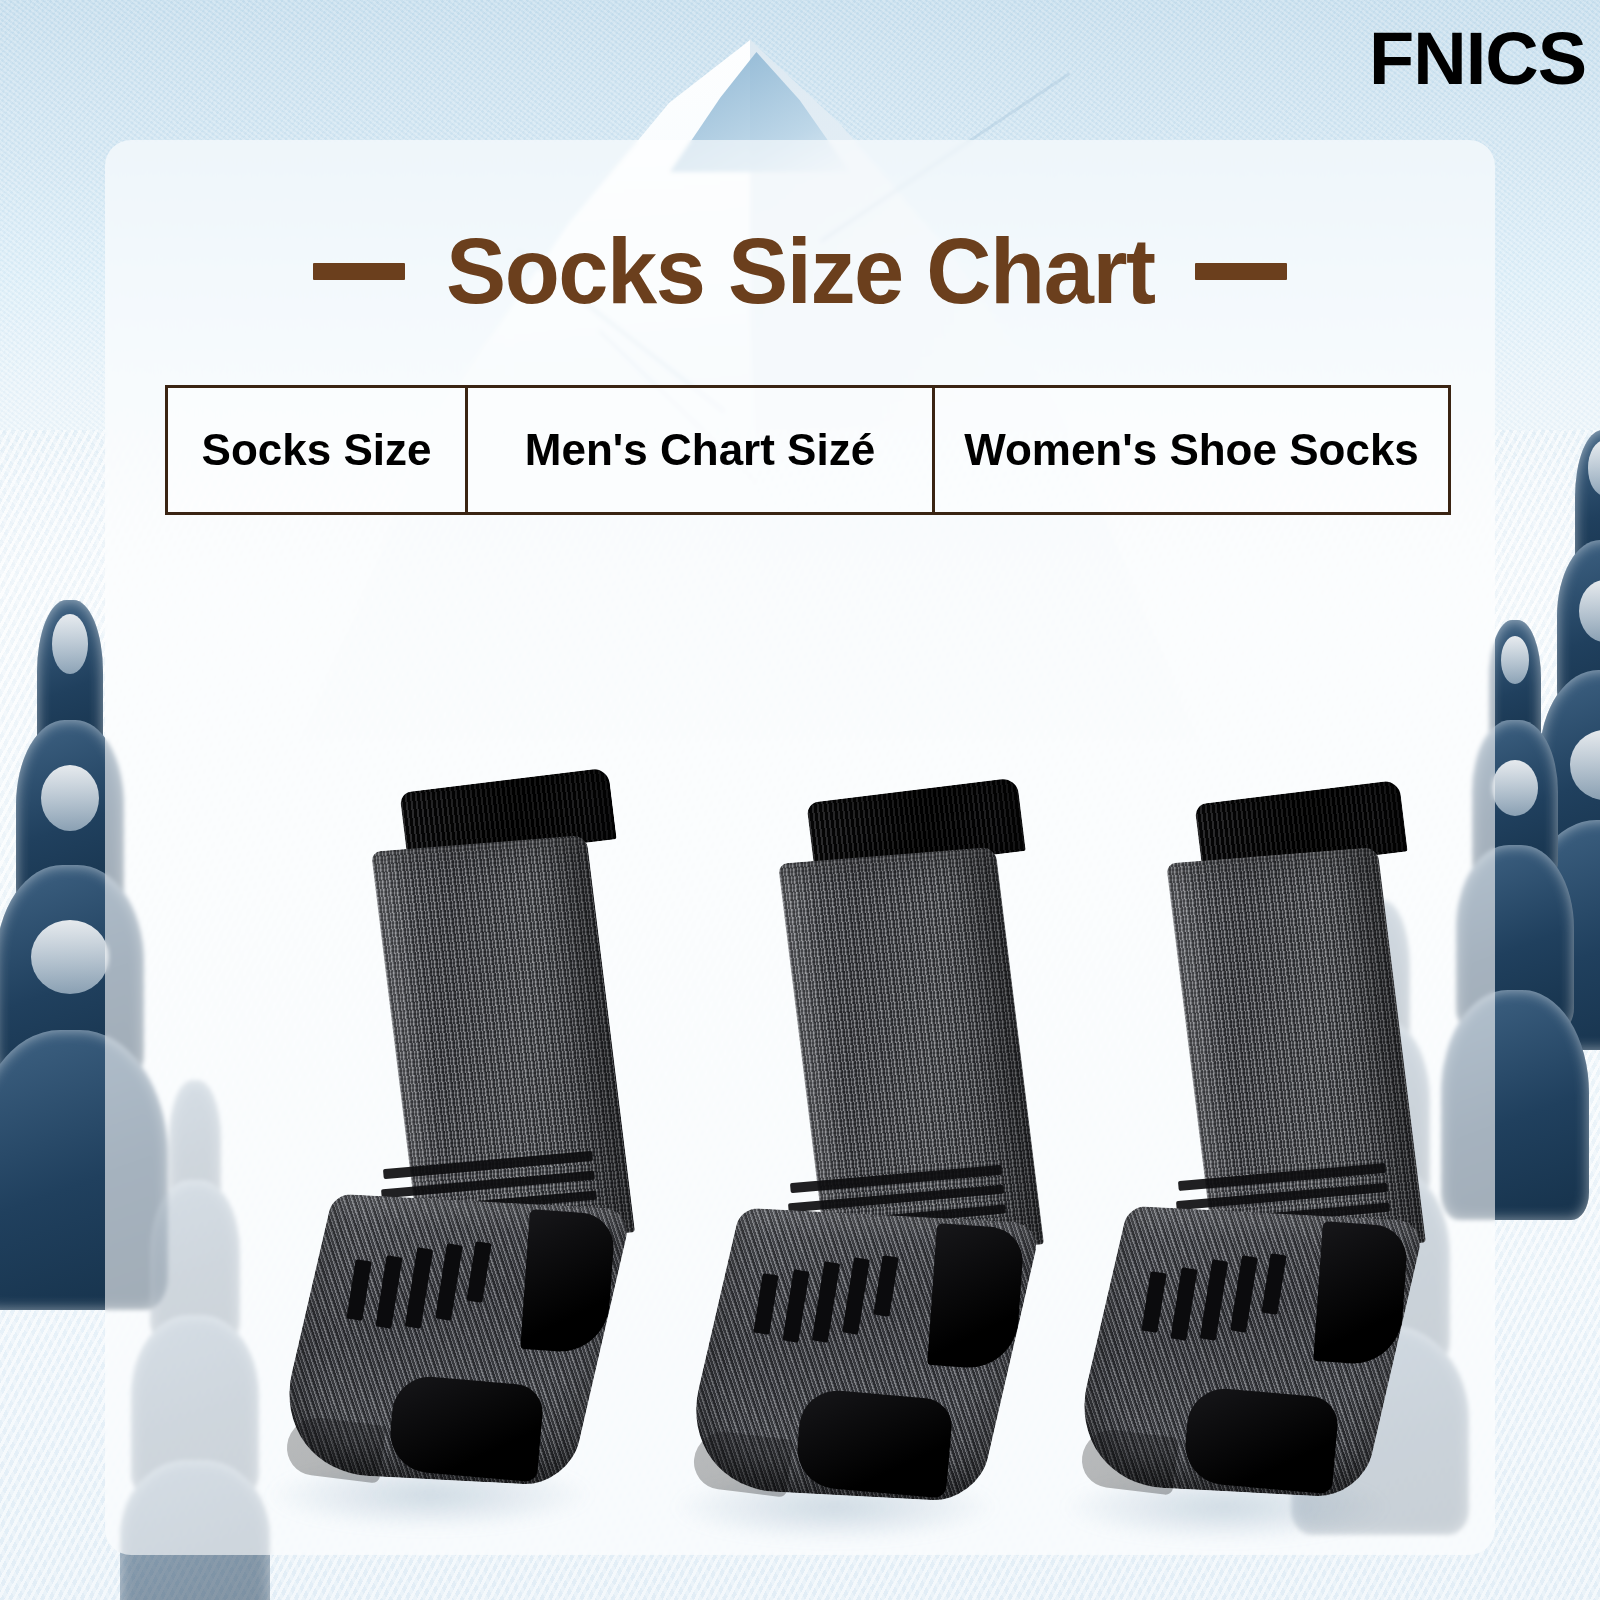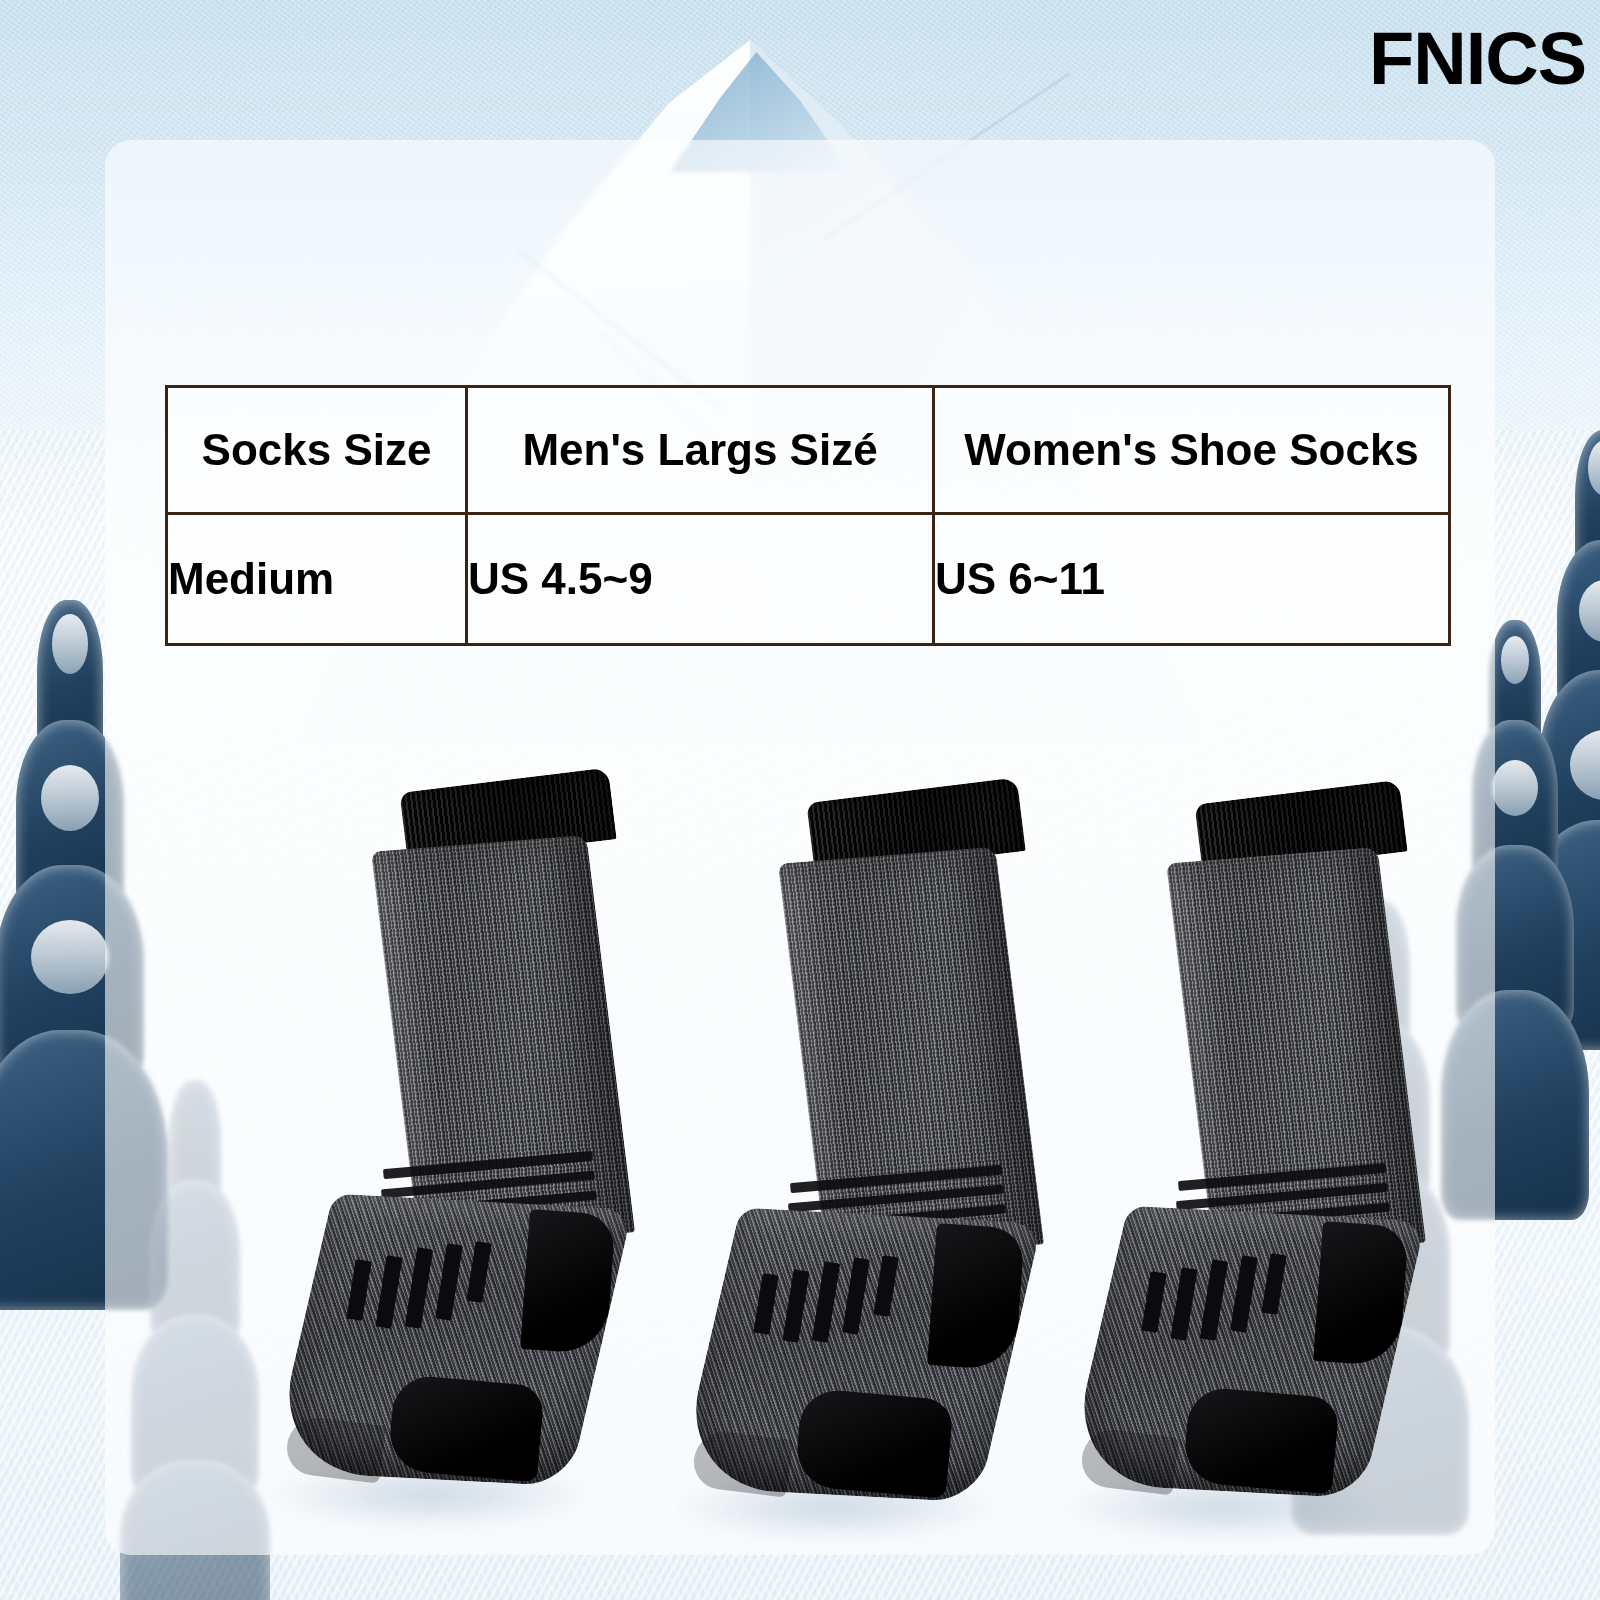--- a/index.html
+++ b/index.html
@@ -227,40 +227,40 @@
     <i style="top:0;width:52px;height:130px;"></i>
     <i style="top:100px;width:90px;height:160px;"></i>
     <i style="top:235px;width:128px;height:180px;"></i>
     <i style="top:380px;width:150px;height:170px;"></i>
   </div>
 
   <div class="card"></div>
 
   <div class="brand">FNICS</div>
 
+  <div class="title-row">
+    <span class="dash"></span>
+    <span class="title">Socks Size Chart</span>
+    <span class="dash"></span>
+  </div>
 
   <table class="tbl">
     <colgroup>
         <col class="c1">
         <col class="c2">
         <col class="c3">
       </colgroup>
     <thead>
       <tr>
         <th>Socks Size</th>
-        <th>Men's Largs Sizé</th>
+        <th>Men's Chart Sizé</th>
         <th>Women's Shoe Socks</th>
       </tr>
     </thead>
     <tbody>
-      <tr>
-        <td>Medium</td>
-        <td>US 4.5~9</td>
-        <td>US 6~11</td>
-      </tr>
     </tbody>
   </table>
 
   <div class="socks">
 
     <div class="sock" style="left:150px;top:0;">
       <div class="shadow-blob" style="left:10px;top:700px;width:330px;height:70px;"></div>
       <div class="cuff" style="left:148px;top:20px;width:210px;height:72px;transform:rotate(-7deg);"></div>
       <div class="leg" style="left:140px;top:82px;width:216px;height:400px;transform:rotate(-4.5deg) skewX(2.5deg);"></div>
 

